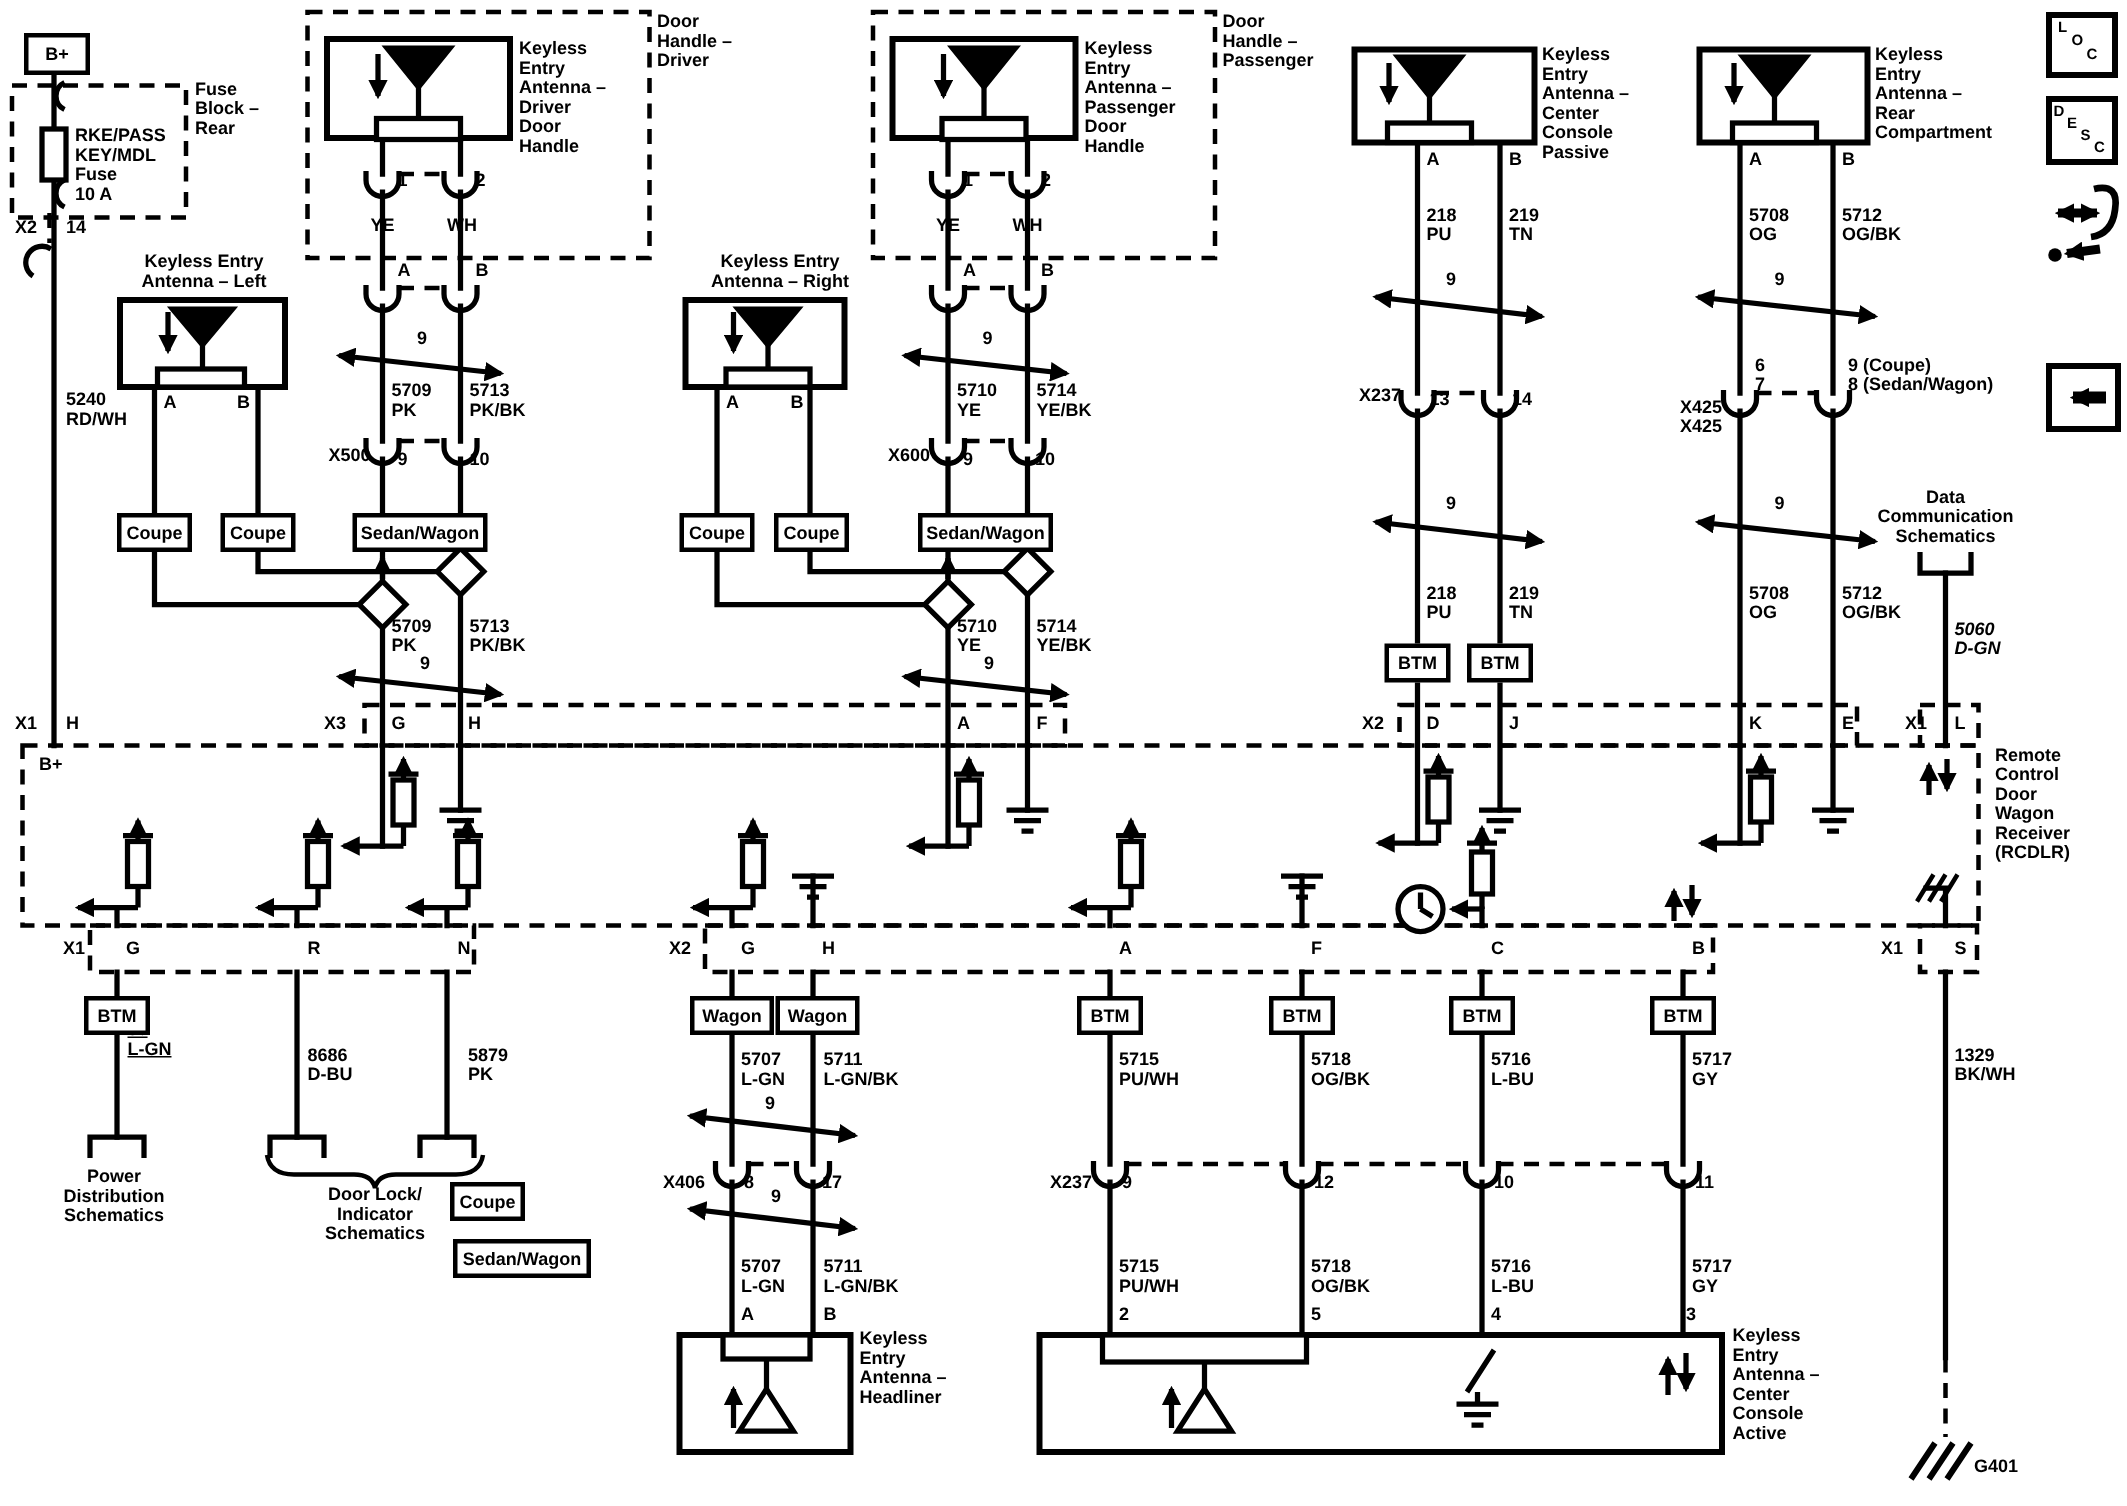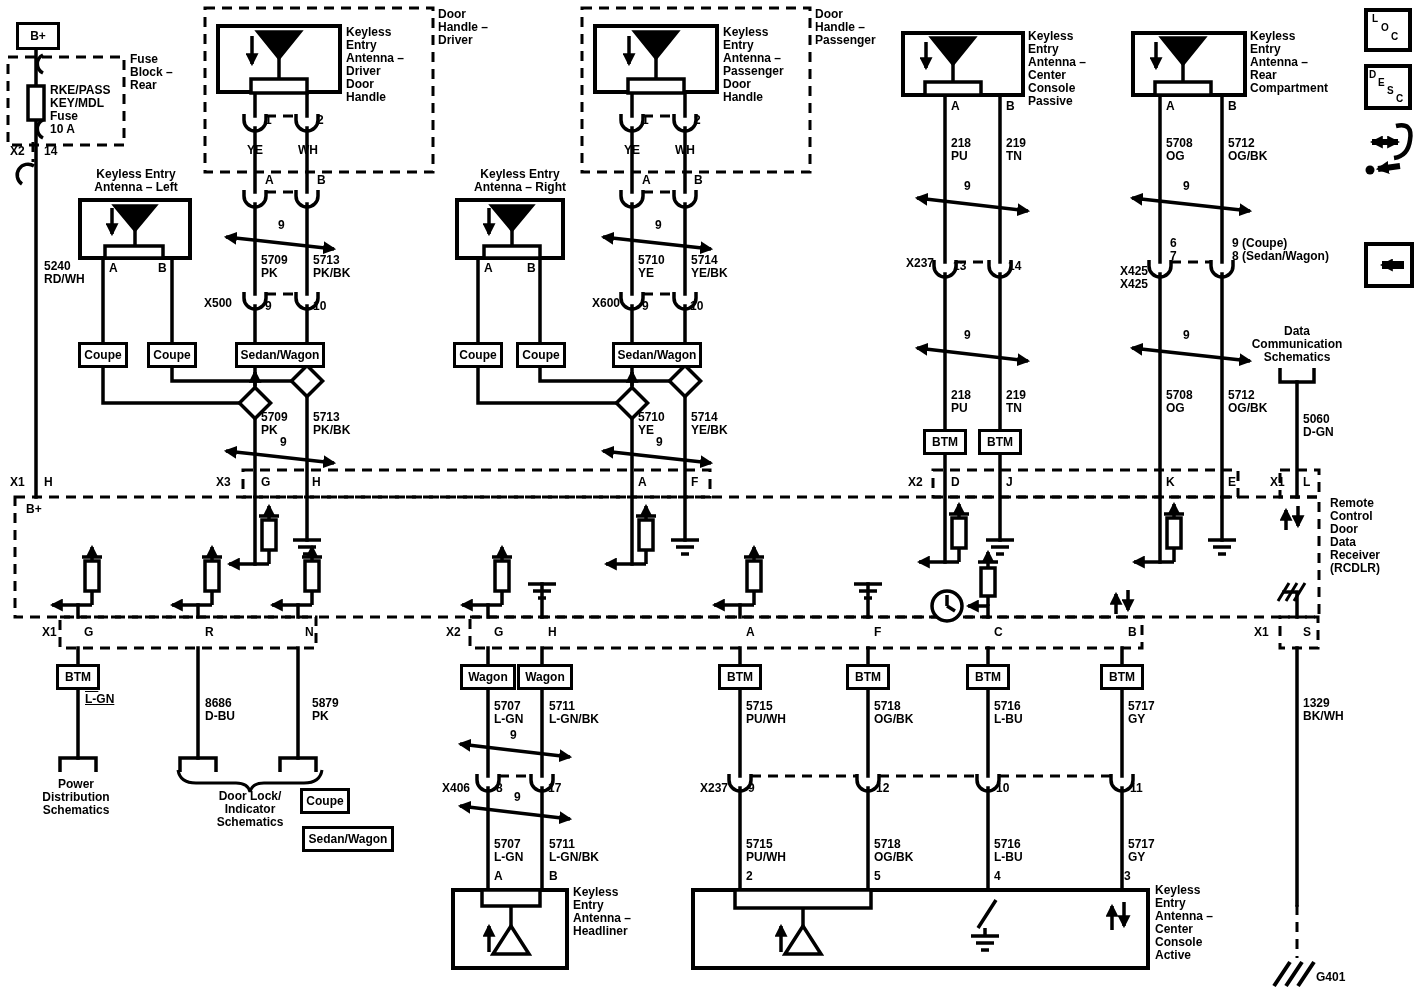--- a/index.html
+++ b/index.html
@@ -324,21 +324,21 @@
       <div class="lbl" style="left: 317px; top: 114px;">2</div>
       <div class="lbl" style="left: 247px; top: 144px;">YE</div>
       <div class="lbl" style="left: 298px; top: 144px;">WH</div>
       <div class="lbl" style="left: 265px; top: 174px;">A</div>
       <div class="lbl" style="left: 317px; top: 174px;">B</div>
       <div class="lbl" style="left: 278px; top: 219px;">9</div>
       <div class="lbl" style="left: 261px; top: 254px;">5709
 PK</div>
       <div class="lbl" style="left: 313px; top: 254px;">5713
 PK/BK</div>
-      <div class="lbl r" style="left: 232px; top: 297px;">X500</div>
+      <div class="lbl r" style="left: 247px; top: 297px;">X500</div>
       <div class="lbl" style="left: 265px; top: 300px;">9</div>
       <div class="lbl" style="left: 313px; top: 300px;">10</div>
       <div class="lbl" style="left: 261px; top: 411px;">5709
 PK</div>
       <div class="lbl" style="left: 313px; top: 411px;">5713
 PK/BK</div>
       <div class="lbl" style="left: 280px; top: 436px;">9</div>
       <div class="lbl" style="left: 216px; top: 476px;">X3</div>
       <div class="lbl" style="left: 261px; top: 476px;">G</div>
       <div class="lbl" style="left: 312px; top: 476px;">H</div>
@@ -421,28 +421,28 @@
       <div class="lbl" style="left: 1183px; top: 329px;">9</div>
       <div class="lbl" style="left: 1166px; top: 389px;">5708
 OG</div>
       <div class="lbl" style="left: 1228px; top: 389px;">5712
 OG/BK</div>
       <div class="lbl" style="left: 1166px; top: 476px;">K</div>
       <div class="lbl" style="left: 1228px; top: 476px;">E</div>
       <div class="lbl c" style="left: 1297px; top: 325px;">Data
 Communication
 Schematics</div>
-      <div class="lbl" style="left: 1303px; top: 413px;">5060
+      <div class="lbl" style="left: 1303px; top: 413px; font-style: italic;">5060
 D-GN</div>
       <div class="lbl" style="left: 1270px; top: 476px;">X1</div>
       <div class="lbl" style="left: 1303px; top: 476px;">L</div>
       <div class="lbl" style="left: 1330px; top: 497px;">Remote
 Control
 Door
-Data
+Wagon
 Receiver
 (RCDLR)</div>
       <div class="lbl" style="left: 42px; top: 626px;">X1</div>
       <div class="lbl" style="left: 84px; top: 626px;">G</div>
       <div class="lbl" style="left: 205px; top: 626px;">R</div>
       <div class="lbl" style="left: 305px; top: 626px;">N</div>
       <div class="lbl" style="left: 446px; top: 626px;">X2</div>
       <div class="lbl" style="left: 494px; top: 626px;">G</div>
       <div class="lbl" style="left: 548px; top: 626px;">H</div>
       <div class="lbl" style="left: 746px; top: 626px;">A</div>

